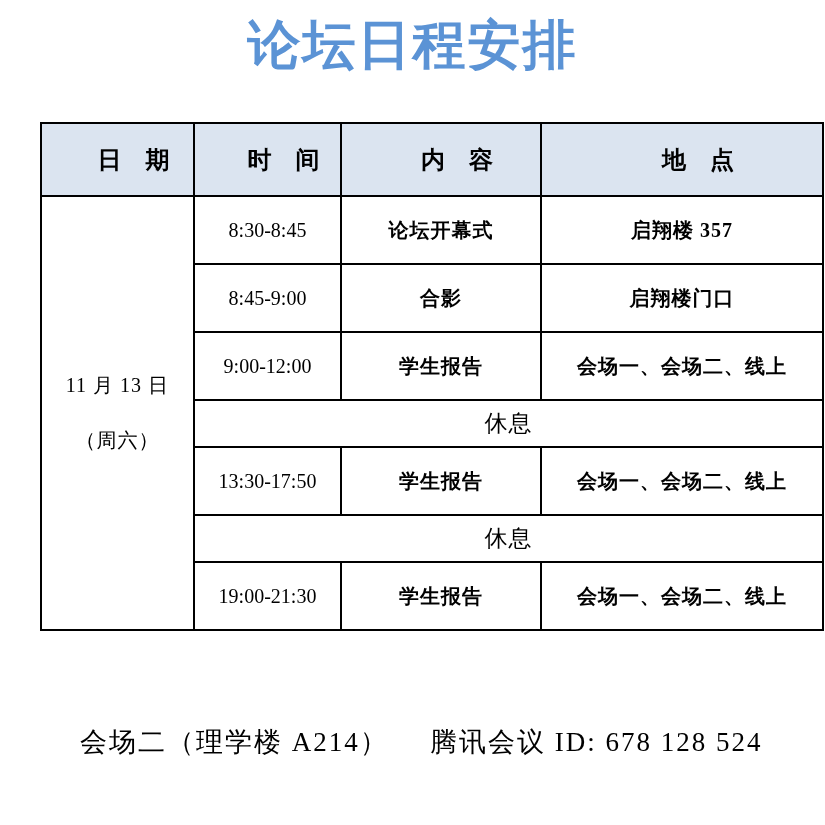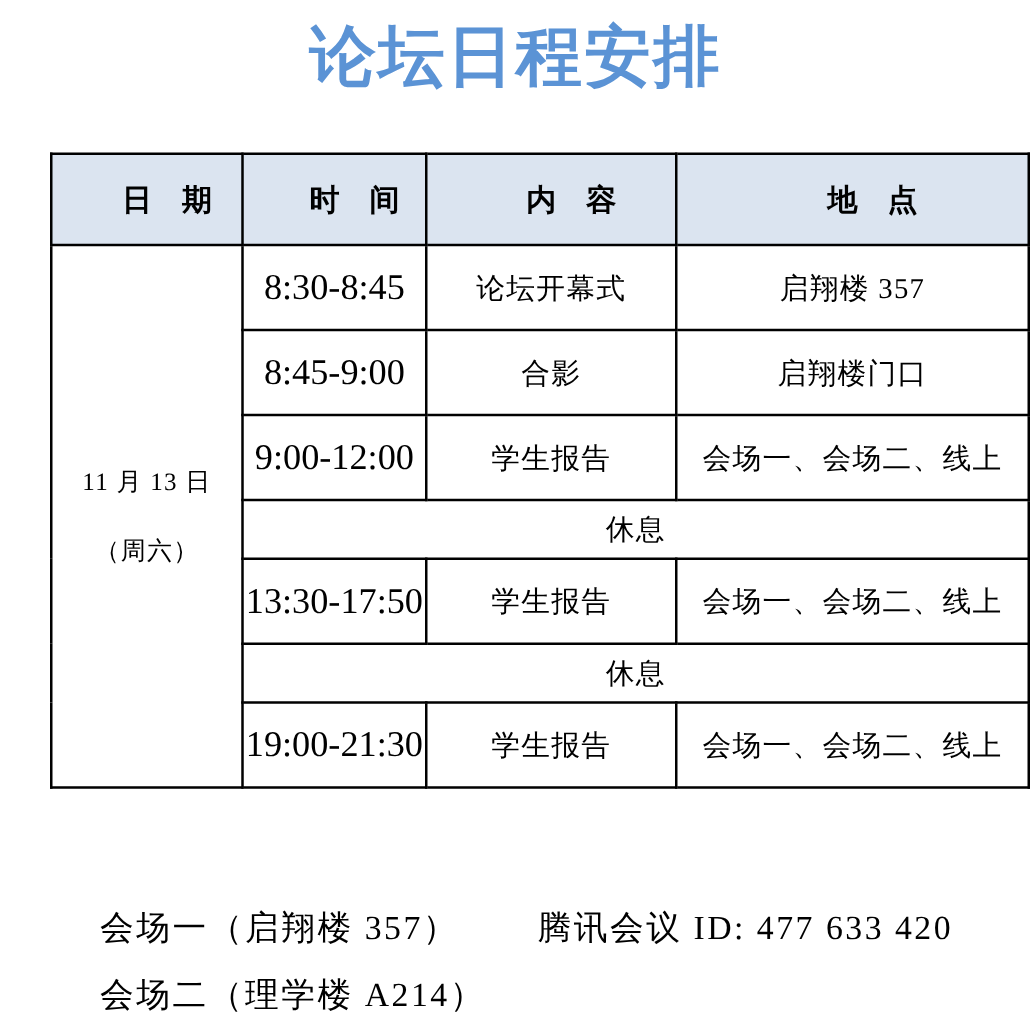--- a/index.html
+++ b/index.html
@@ -40,26 +40,27 @@
   }
   table.schedule th {
     background: #dbe4f0;
     height: 71px;
     font-family: "Liberation Sans", "DejaVu Sans", sans-serif;
     font-weight: bold;
     font-size: 24px;
     padding-left: 32px;
   }
   td.cell-time {
-    font-size: 29px;
+    font-size: 20px;
     height: 66px;
   }
   td.cell-content, td.cell-location {
-    font-size: 23px;
+    font-size: 20px;
     letter-spacing: 1px;
+    font-weight: bold;
   }
   td.cell-date {
     font-size: 20px;
     letter-spacing: 1px;
   }
   .date-line1 { margin-bottom: 28px; }
   tr.row-normal td { height: 66px; }
   tr.row-break td { height: 45px; font-size: 23px; letter-spacing: 1px; }
   .footer {
     position: absolute;
@@ -135,21 +136,18 @@
       <tr class="row-normal">
         <td class="cell-time">19:00-21:30</td>
         <td class="cell-content">学生报告</td>
         <td class="cell-location">会场一、会场二、线上</td>
       </tr>
     </tbody>
   </table>
 
   <div class="footer">
     <div class="footer-line">
-      <span class="footer-venue">会场一（启翔楼 357）</span>
-      <span class="footer-meeting">腾讯会议 ID: 477 633 420</span>
-    </div>
-    <div class="footer-line">
       <span class="footer-venue">会场二（理学楼 A214）</span>
+      <span class="footer-meeting">腾讯会议 ID: 678 128 524</span>
     </div>
   </div>
 
 </div>
 
 </body></html>

